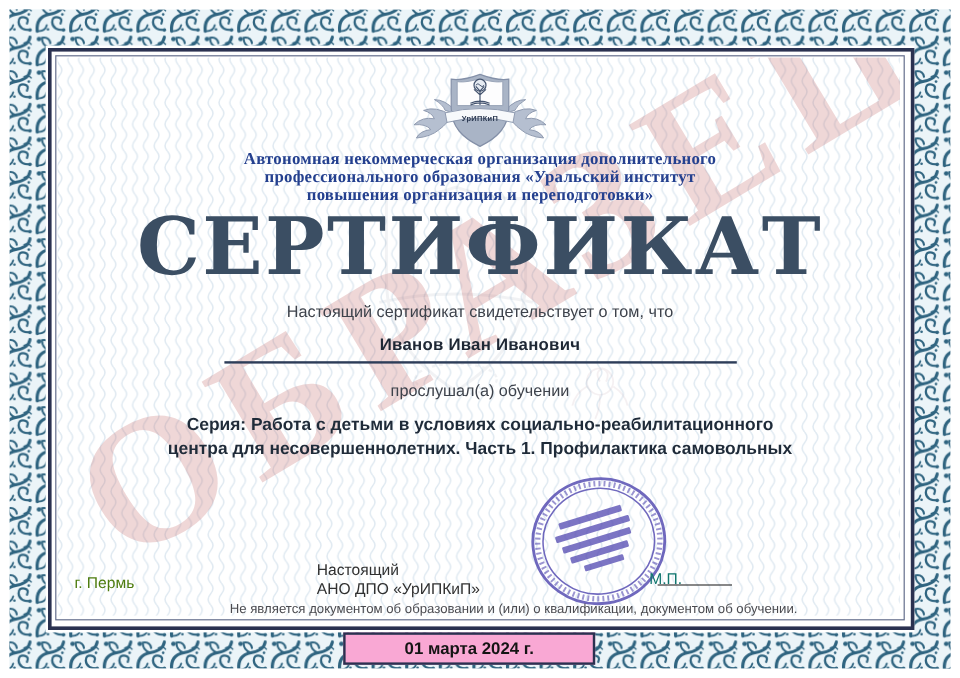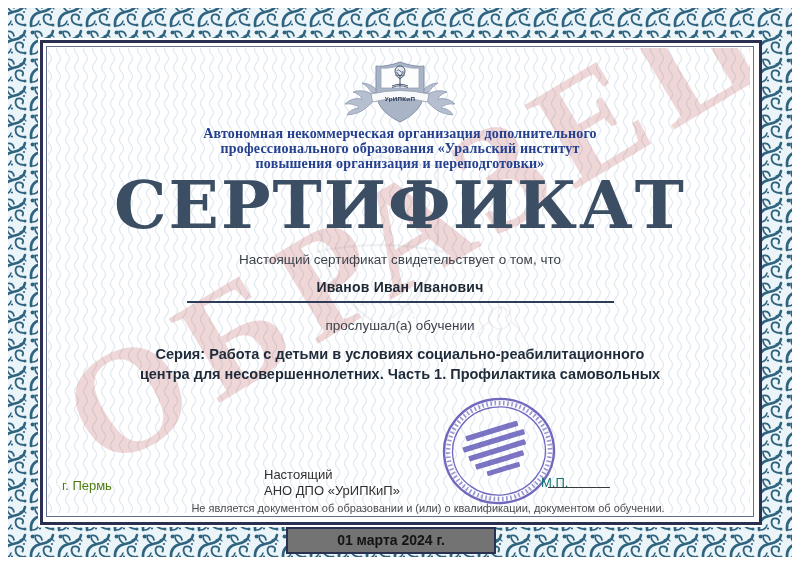--- a/index.html
+++ b/index.html
@@ -34,21 +34,21 @@
   .action{top:318px;font:13.5px/16px "Liberation Sans", sans-serif;color:#3d424b;}
   .course{top:344px;font:bold 14.5px/20px "Liberation Sans", sans-serif;color:#1f2b39;text-align:center;}
   .city{left:62px;top:478px;font:13px/15px "Liberation Sans", sans-serif;color:#4d7c0f;}
   .director{left:264px;top:467px;font:13px/15.5px "Liberation Sans", sans-serif;color:#303030;}
   .stamp{left:441px;top:396px;transform:rotate(-8deg);}
   .mp{left:541px;top:476px;font:13px/14px "Liberation Sans", sans-serif;color:#0f766e;z-index:4;}
   .sig-line{left:548px;top:487px;width:62px;border-top:1.5px solid #3a3a3a;height:0;z-index:4;}
   .disclaimer{top:502px;font:11px/13px "Liberation Sans", sans-serif;color:#4b4b50;z-index:4;margin-left:28px;}
   .date-box{
     position:absolute;left:286px;top:527px;width:206px;height:23px;
-    background:#737373;border:2px solid var(--frame_navy,#2a3150);z-index:5;
+    background:#f9a8d4;border:2px solid var(--frame_navy,#2a3150);z-index:5;
     text-align:center;font:bold 14px/23px "Liberation Sans", sans-serif;color:#141414;
   }
 </style>
 </head>
 <body>
 
 <div class="page">
 
   <svg class="bg" width="800" height="565" viewBox="0 0 800 565">
     <defs>

